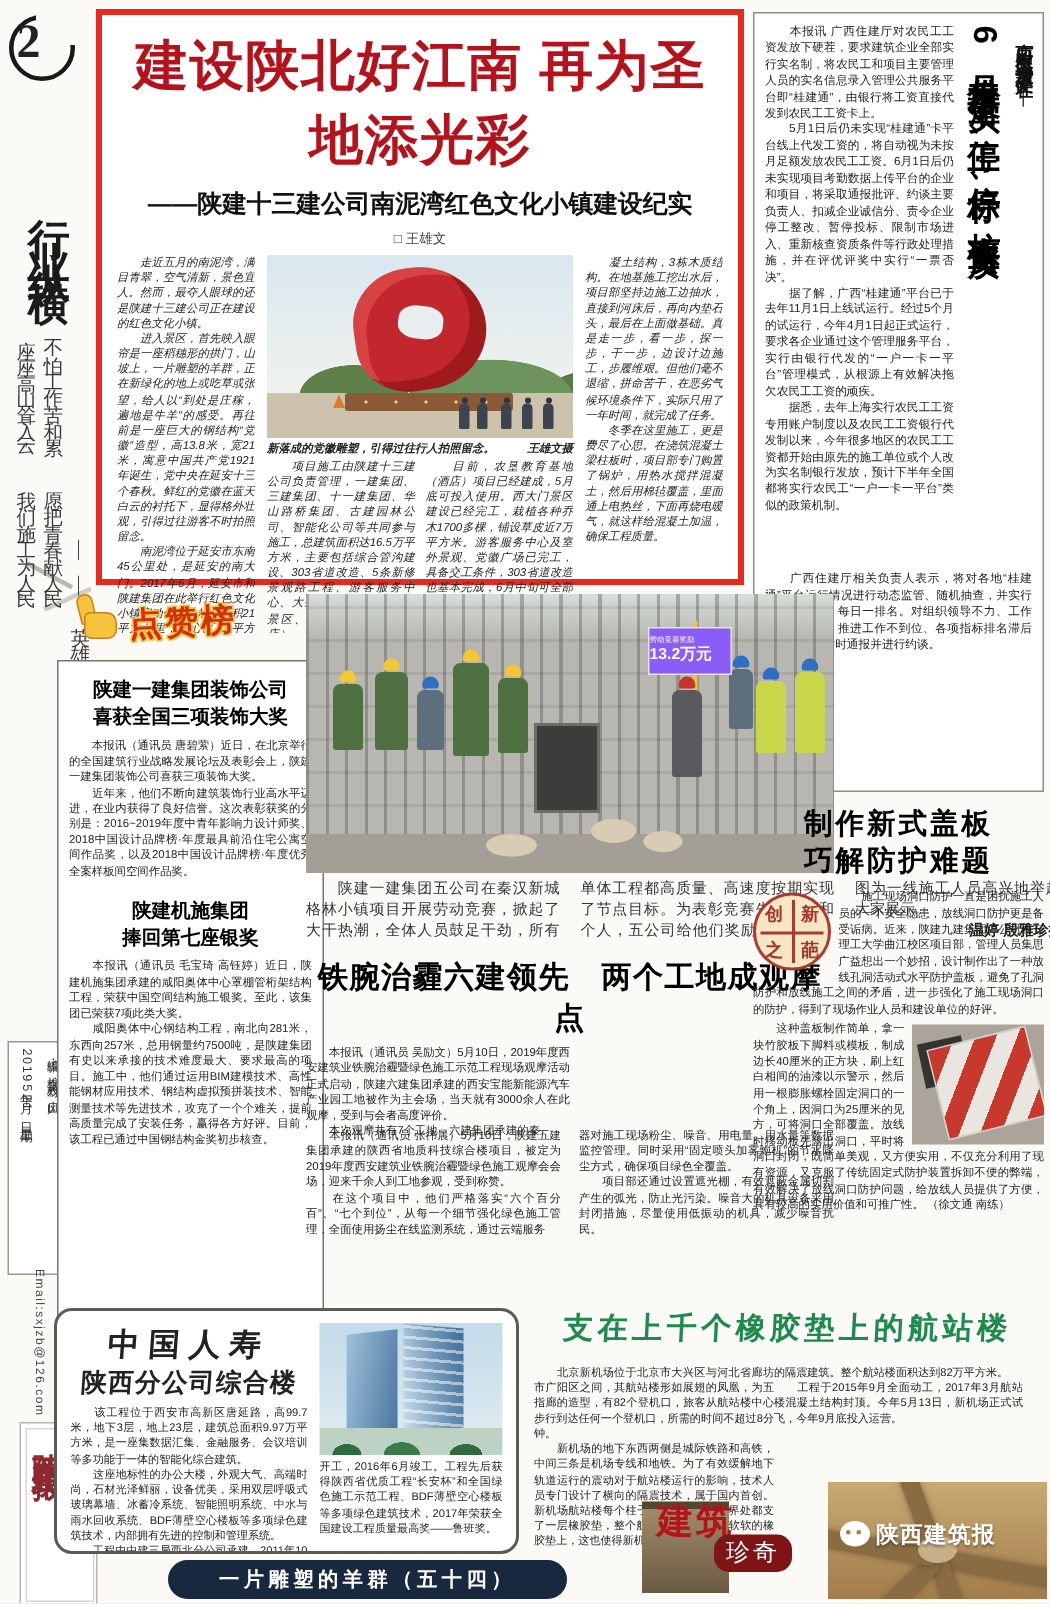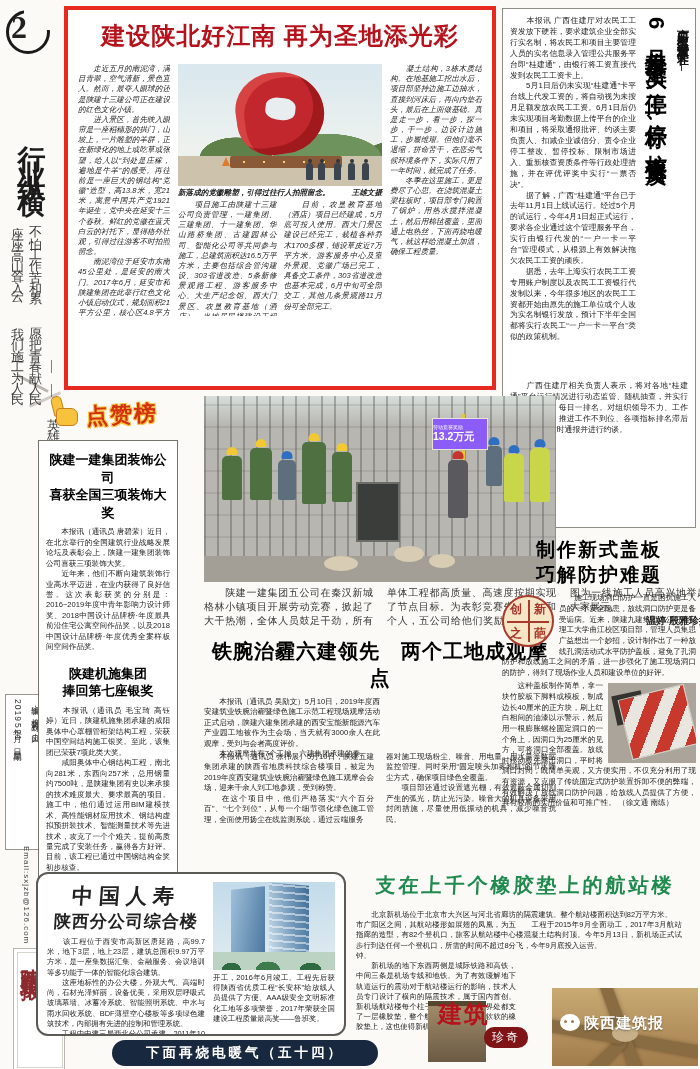--- a/index.html
+++ b/index.html
@@ -24,21 +24,21 @@
   #quote{left:8px;top:216px;width:54px;height:430px;font-size:13px;line-height:18px;letter-spacing:11px;color:#3a3a3a;}
   #edition{left:5px;top:694px;width:50px;height:146px;border:1px solid #9a978f;background:#fff;
            font-size:8.5px;line-height:18px;letter-spacing:1px;padding:4px 3px;color:#333;}
   #email{left:22px;top:846px;height:104px;font-size:8px;color:#444;letter-spacing:1px;}
   #papername{left:13px;top:948px;width:44px;height:114px;border:1px solid #b9b6af;background:#fff;padding:3px;}
   #papername .inner{width:100%;height:100%;border:1px solid #d8d5cf;font-size:20px;font-weight:bold;
            color:#8d2a2f;letter-spacing:3px;font-family:"Liberation Serif",serif;}
 
   
   #lead{left:64px;top:6px;width:432px;height:384px;border:4px solid #e8291f;background:#fff;box-sizing:border-box;padding:8px 10px 4px;}
-  #lead h1{margin:2px 0 12px;text-align:center;font-size:24px;letter-spacing:1px;color:#b5121b;font-weight:bold;}
+  #lead h1{margin:2px 0 0;text-align:center;font-size:36px;letter-spacing:1px;color:#b5121b;font-weight:bold;}
   #lead h2{margin:7px 0 0;text-align:center;font-size:16.5px;color:#111;font-weight:bold;}
   #lead .byline{margin:6px 0 4px;text-align:center;font-size:9px;color:#444;}
   #lead .cols{display:flex;gap:8px;height:252px;overflow:hidden;font-style:italic;}
   #lead .c{font-size:7.6px;line-height:1.34;color:#222;}
   #lead .c1,#lead .c4{width:98px;}
   #lead .mid{width:204px;display:flex;flex-direction:column;}
   #lead .midcols{display:flex;gap:7px;flex:1;overflow:hidden;margin-top:2px;}
   #lead .midcols .c{width:50%;}
   #photo1{position:relative;width:204px;height:122px;background:linear-gradient(#d9e7ee,#eef2ee 70%);overflow:hidden;}
   #photo1 .hills{position:absolute;left:-20px;bottom:28px;width:260px;height:52px;
@@ -68,21 +68,21 @@
   #gx .kicker{position:absolute;right:4px;top:10px;height:230px;font-size:12px;font-weight:bold;letter-spacing:2px;color:#111;}
 
   
   #likes{left:38px;top:394px;width:150px;height:486px;}
   #likes .banner{position:relative;height:44px;}
   .thumb{position:absolute;left:14px;top:2px;width:26px;height:30px;}
   .thumb .fist{position:absolute;left:4px;top:12px;width:20px;height:16px;background:#f8c33c;border:1.5px solid #c87f1f;border-radius:4px 7px 6px 5px;}
   .thumb .up{position:absolute;left:0;top:0;width:9px;height:18px;background:#f8c33c;border:1.5px solid #c87f1f;border-radius:5px 5px 2px 2px;transform:rotate(-14deg);}
   #likes .bannertext{position:absolute;left:48px;top:6px;font-size:22px;font-weight:bold;color:#d3300f;transform:rotate(-3deg);
       text-shadow:1px 1px 0 #f7c64a,-1px 1px 0 #f7c64a,1px -1px 0 #f7c64a,-1px -1px 0 #f7c64a;letter-spacing:2px;}
-  #likes .box{position:absolute;left:0;top:46px;width:140px;height:438px;border:1.5px solid #77746c;background:#fff;
+  #likes .box{position:absolute;left:0;top:46px;width:178px;height:438px;border:1.5px solid #77746c;background:#fff;
       box-sizing:border-box;padding:10px 7px;overflow:hidden;}
   #likes h3{margin:0 0 6px;text-align:center;font-size:13px;line-height:1.35;color:#000;}
   #likes .t2{margin-top:12px;}
   #likes .b{font-size:7.6px;line-height:1.38;}
 
   
   #wphoto{left:204px;top:396px;width:352px;height:186px;background:#b7b6b1;overflow:hidden;}
   #wphoto .rebar{position:absolute;inset:0;background:repeating-linear-gradient(90deg,rgba(70,70,68,.35) 0 2px,transparent 2px 13px),
       repeating-linear-gradient(0deg,rgba(90,90,88,.15) 0 2px,transparent 2px 22px);}
   #wphoto .sky{position:absolute;left:0;top:0;width:100%;height:30px;background:linear-gradient(#d7ded9,transparent);}
@@ -156,21 +156,21 @@
   #term{left:352px;top:866px;width:346px;height:200px;}
   #term h3{margin:6px 0 6px;text-align:center;font-size:20px;letter-spacing:3px;color:#1f8a4d;
       font-family:"Liberation Serif",serif;font-weight:bold;transform:skewX(-3deg);}
   #term .c1{position:absolute;left:4px;top:44px;width:160px;height:152px;font-size:7.4px;line-height:1.38;overflow:hidden;}
   #term .c2{position:absolute;left:164px;top:44px;width:166px;height:76px;font-size:7.4px;line-height:1.38;overflow:hidden;}
   #jzlogo{position:absolute;left:76px;top:132px;width:100px;height:64px;}
   #jzlogo .wall{position:absolute;left:0;bottom:0;width:58px;height:56px;background:linear-gradient(#a08a68,#6b5a44);
       border-top:5px solid #55462f;}
   #jzlogo .jz{position:absolute;left:10px;top:0px;font-size:24px;font-weight:bold;color:#b5121b;
       font-family:"Liberation Serif",serif;letter-spacing:2px;}
-  #jzlogo .pill{position:absolute;right:0;bottom:14px;background:#7e1416;color:#fff;font-size:12px;
+  #jzlogo .pill{position:absolute;right:0;bottom:14px;background:#7e1416;color:#fff;font-size:16px;
       padding:2px 8px;border-radius:10px;letter-spacing:2px;}
   #airport{position:absolute;right:0;top:122px;width:146px;height:78px;background:linear-gradient(#c9aa72,#a27c4c);overflow:hidden;}
   #airport .arm{position:absolute;left:50%;top:58%;width:84px;height:12px;background:#8a6c42;border-radius:6px;
       transform-origin:0 50%;box-shadow:0 0 4px rgba(60,40,20,.5);}
   #airport .dome{position:absolute;left:50%;top:58%;width:26px;height:18px;margin:-9px 0 0 -13px;background:#c7b089;border-radius:50%;}
   #airport .wc{position:absolute;left:8px;top:26px;width:20px;height:17px;background:#fff;border-radius:50%;}
   #airport .wc::before{content:"";position:absolute;left:4px;top:6px;width:3px;height:3px;background:#a27c4c;border-radius:50%;}
   #airport .wc::after{content:"";position:absolute;left:11px;top:6px;width:3px;height:3px;background:#a27c4c;border-radius:50%;}
   #airport .wm{position:absolute;left:32px;top:26px;color:#fff;font-size:15px;font-weight:bold;letter-spacing:1px;text-shadow:0 1px 2px rgba(0,0,0,.4);}
 </style>
@@ -192,20 +192,22 @@
 　　　　　　——英雄王杰</div>
   <div class="abs vtext prelines" id="edition">2019年5月21日 星期二
 编辑：樵文 校对：山风</div>
   <div class="abs vtext-rl" id="email">Email:sxjzb@126.com</div>
   <div class="abs" id="papername">
     <div class="inner vtext">陕西建筑报</div>
   </div>
 
   <div class="abs" id="lead">
     <h1>建设陕北好江南  再为圣地添光彩</h1>
+    <h2>——陕建十三建公司南泥湾红色文化小镇建设纪实</h2>
+    <div class="byline">□ 王雄文</div>
     <div class="cols">
       <div class="c c1 jt prelines ovh">　　走近五月的南泥湾，满目青翠，空气清新，景色宜人。然而，最夺人眼球的还是陕建十三建公司正在建设的红色文化小镇。
 　　进入景区，首先映入眼帘是一座稻穗形的拱门，山坡上，一片雕塑的羊群，正在新绿化的地上或吃草或张望，给人以“到处是庄稼，遍地是牛羊”的感受。再往前是一座巨大的钢结构“党徽”造型，高13.8米，宽21米，寓意中国共产党1921年诞生，党中央在延安十三个春秋。鲜红的党徽在蓝天白云的衬托下，显得格外壮观，引得过往游客不时拍照留念。
 　　南泥湾位于延安市东南45公里处，是延安的南大门。2017年6月，延安市和陕建集团在此举行红色文化小镇启动仪式，规划面积21平方公里，核心区4.8平方公里。</div>
       <div class="mid">
         <div id="photo1">
           <div class="hills"></div>
           <div class="ground"></div>
           <div class="emblem">
               <span class="notch"></span>
@@ -335,24 +337,24 @@
       <div class="b jt prelines ovh">　　该工程位于西安市高新区唐延路，高99.7米，地下3层，地上23层，建筑总面积9.97万平方米，是一座集数据汇集、金融服务、会议培训等多功能于一体的智能化综合建筑。
 　　这座地标性的办公大楼，外观大气、高端时尚，石材光泽鲜丽，设备优美，采用双层呼吸式玻璃幕墙、冰蓄冷系统、智能照明系统、中水与雨水回收系统、BDF薄壁空心楼板等多项绿色建筑技术，内部拥有先进的控制和管理系统。
 　　工程由中建三局西北分公司承建，2011年10月</div>
     </div>
     <div class="rcol">
       <div id="bldg">
         <div class="tw1"></div>
         <div class="tw2"></div>
         <div class="trees"></div>
       </div>
-      <div class="b2 jt ovh">开工，2016年6月竣工。工程先后获得陕西省优质工程“长安杯”给放线人员提供了方便、AAA级安全文明标准化工地等多项荣誉，2017年荣获全国建设工程质量最高奖——鲁班奖。</div>
-    </div>
-  </div>
-  <div class="abs" id="lubar">下面再烧电暖气（五十四）</div>
+      <div class="b2 jt ovh">开工，2016年6月竣工。工程先后获得陕西省优质工程“长安杯”和全国绿色施工示范工程、BDF薄壁空心楼板等多项绿色建筑技术，2017年荣获全国建设工程质量最高奖——鲁班奖。</div>
+    </div>
+  </div>
+  <div class="abs" id="lubar">一片雕塑的羊群（五十四）</div>
 
   <div class="abs" id="term">
     <h3>支在上千个橡胶垫上的航站楼</h3>
     <div class="c1 jt prelines">　　北京新机场位于北京市大兴区与河北省廊坊市广阳区之间，其航站楼形如展翅的凤凰，为五指廊的造型，有82个登机口，旅客从航站楼中心步行到达任何一个登机口，所需的时间不超过8分钟。
 　　新机场的地下东西两侧是城际铁路和高铁，中间三条是机场专线和地铁。为了有效缓解地下轨道运行的震动对于航站楼运行的影响，技术人员专门设计了横向的隔震技术，属于国内首创。新机场航站楼每个柱子在地上地下的交界处都支了一层橡胶垫，整个航站楼支在1100个软软的橡胶垫上，这也使得新机场成为全球最大</div>
     <div class="c2 jt prelines">的隔震建筑。整个航站楼面积达到82万平方米。
 　　工程于2015年9月全面动工，2017年3月航站楼混凝土结构封顶。今年5月13日，新机场正式试飞，今年9月底投入运营。</div>
     <div id="jzlogo">
       <div class="wall"></div>
       <div class="jz">建筑</div>

